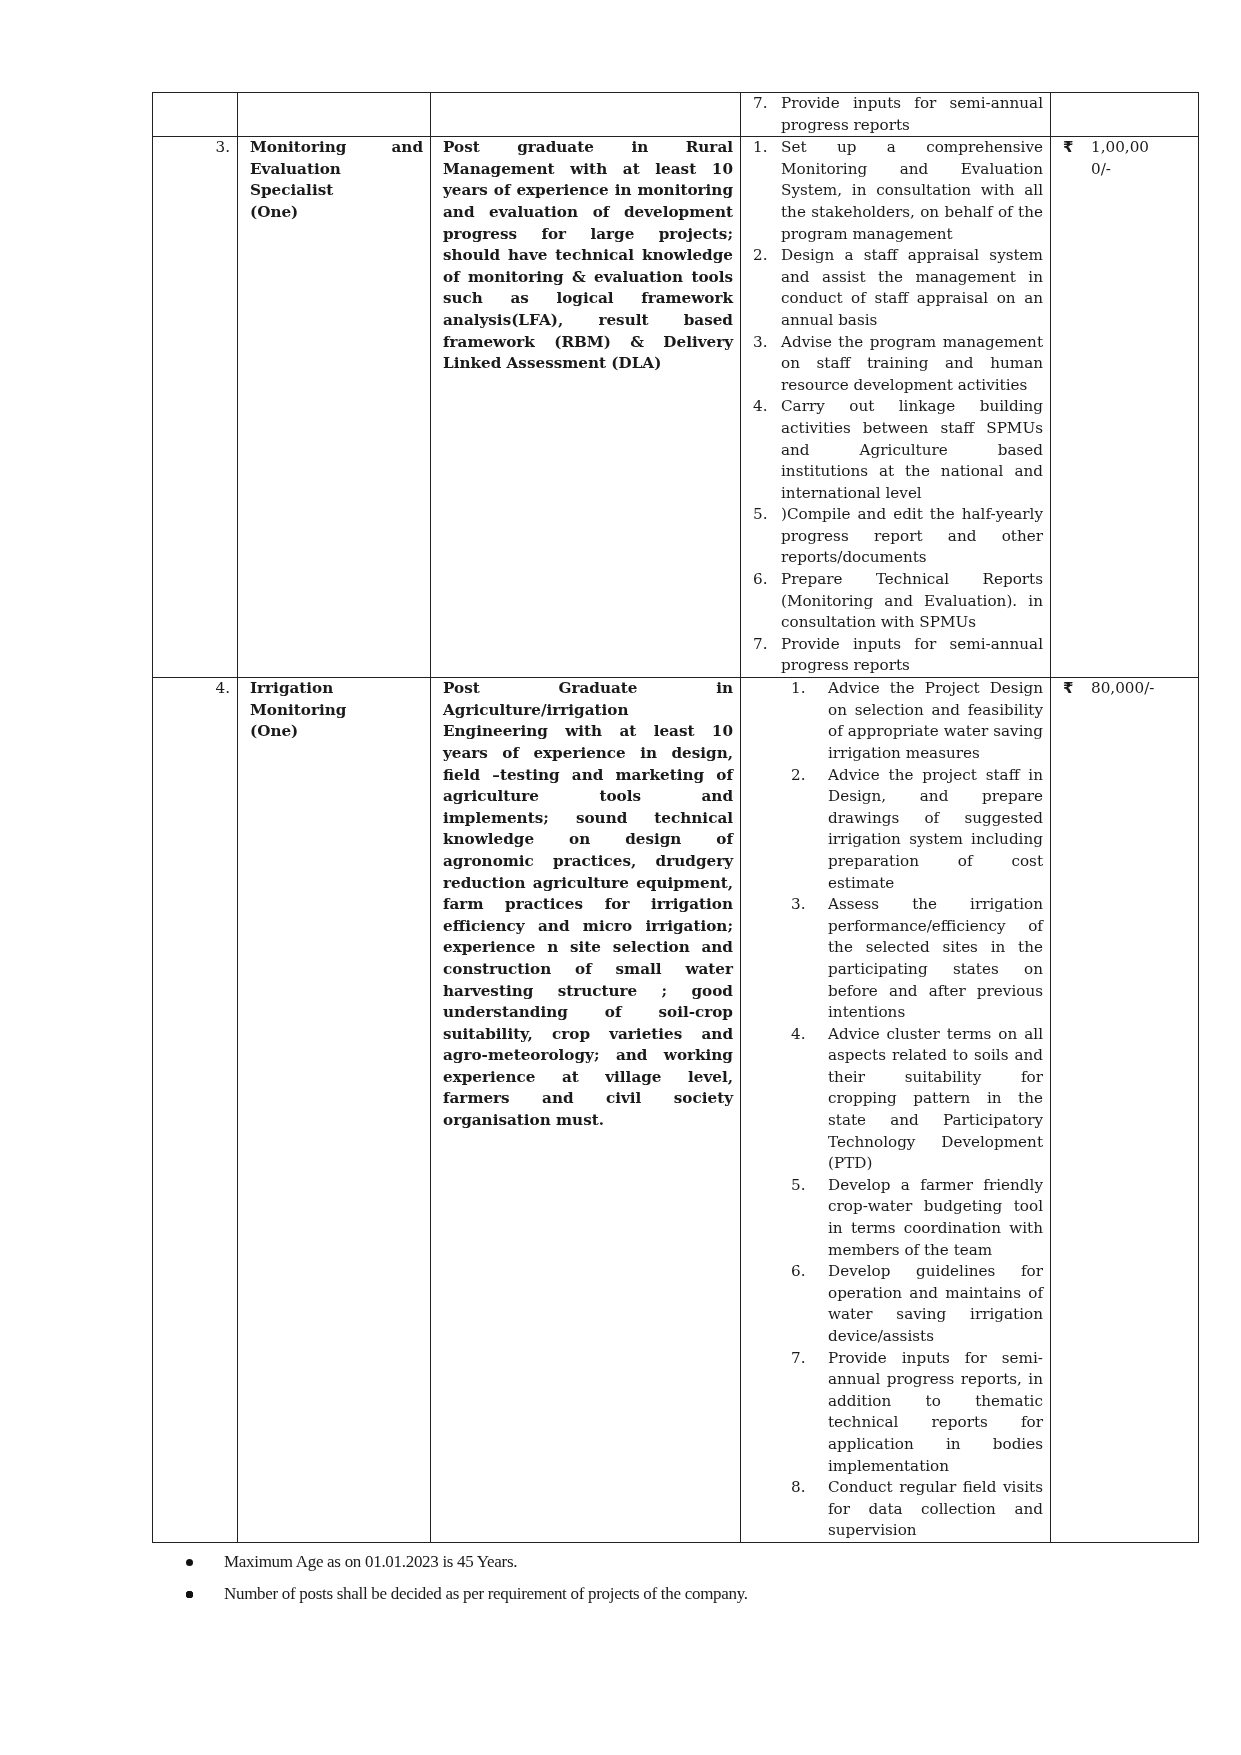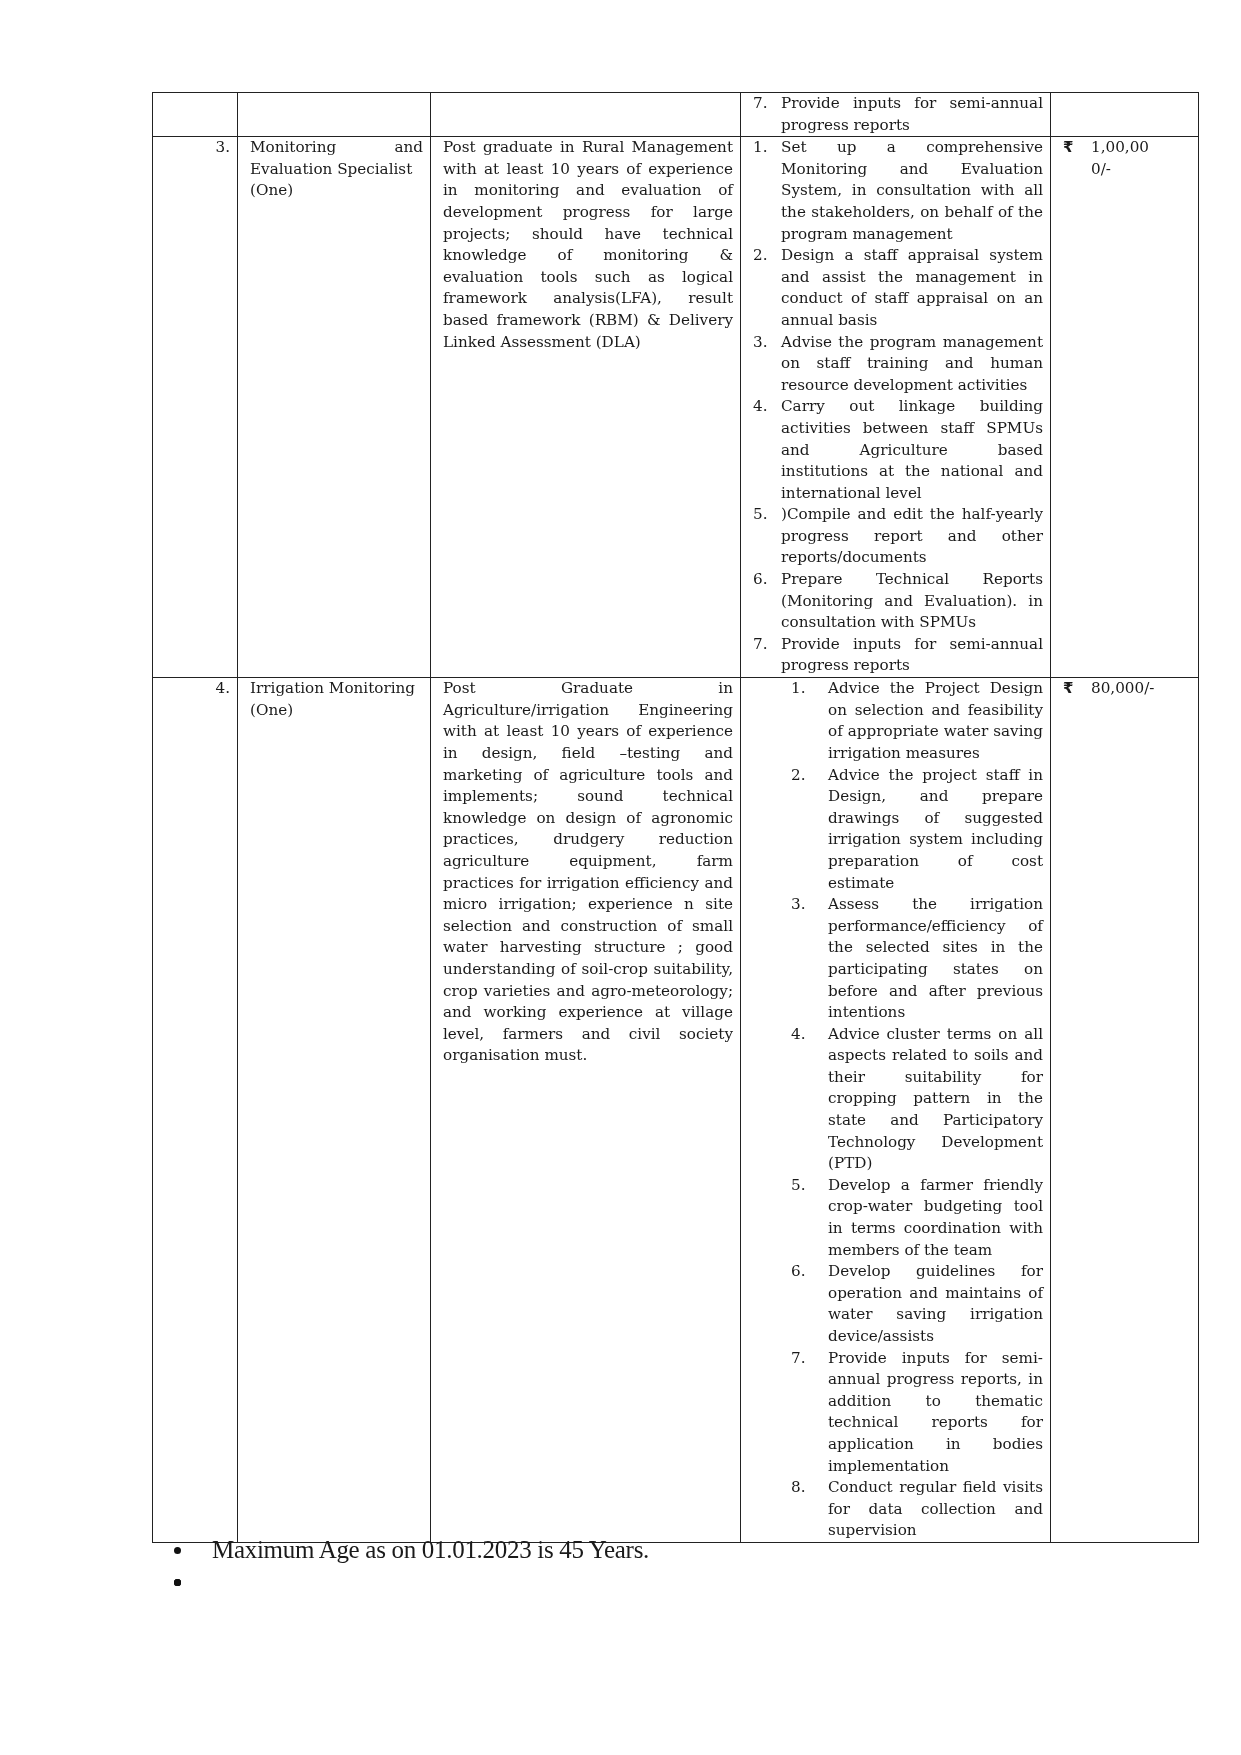--- a/index.html
+++ b/index.html
@@ -4,36 +4,36 @@
 <style>
   html, body { margin: 0; padding: 0; background: #ffffff; }
   body { width: 1241px; height: 1755px; position: relative; overflow: hidden;
          font-family: "DejaVu Serif", "Liberation Serif", serif; color: #1a1a1a; }
   .page { position: absolute; left: 0; top: 0; width: 1241px; height: 1755px; }
   table.posts { position: absolute; left: 152px; top: 92px; width: 1046px;
                 border-collapse: collapse; table-layout: fixed;
                 font-size: 15.2px; line-height: 21.6px; }
   table.posts td { border: 1.3px solid #222; vertical-align: top; padding: 0 7px 0 12px; }
   td.sn { text-align: right; padding-right: 20px; }
-  td.title, td.qual { text-align: justify; }
+  td.title, td.qual { text-align: justify; font-weight: bold; }
   td.title { padding-left: 12px; padding-right: 10px; }
   td.qual { padding-left: 12px; padding-right: 9px; }
   td.duties { padding-left: 10px; padding-right: 10px; }
   td.pay { padding-left: 16px; padding-right: 4px; }
   ol.dlist { list-style: none; margin: 0; padding: 0; }
   ol.dlist li { position: relative; text-align: justify; }
   ol.a li { padding-left: 28px; }
   ol.a li .num { position: absolute; left: 0; top: 0; }
   ol.b li { padding-left: 75px; }
   ol.b li .num { position: absolute; left: 38px; top: 0; }
   .pay-line { display: flex; align-items: flex-start; }
   .rupee { font-weight: bold; width: 28px; font-family: "DejaVu Sans", sans-serif; font-size: 15px; }
   .pay-val { text-align: left; }
-  .bullets { position: absolute; left: 160px; top: 1530px; width: 1010px; margin: 4px; padding: 0;
-             list-style: none; font-size: 25px; line-height: 32px;
+  .bullets { position: absolute; left: 160px; top: 1530px; width: 1010px; margin: 16px; padding: 0;
+             list-style: none; font-size: 17px; line-height: 32px;
              font-family: "Liberation Serif", "DejaVu Serif", serif; letter-spacing: -0.3px; }
   .bullets li { position: relative; padding-left: 48px; text-align: justify; }
   .bullets li .dot { position: absolute; left: 10px; top: 13px; width: 7px; height: 7px;
                      background: #111; border-radius: 50%; }
 </style>
 </head>
 <body>
 
 <div class="page">
   <table class="posts">
@@ -112,15 +112,15 @@
         </div>
       </td>
     </tr>
   </tbody>
     </table>
 
   <ul class="bullets">
     <li><span class="dot"></span><span>Maximum Age as on 01.01.2023 is 45 Years.</span></li>
     <li><span class="dot"></span></li>
     <li><span class="dot"></span></li>
-    <li><span class="dot"></span></li>
+    <li><span class="dot"></span><span>Number of posts shall be decided as per requirement of projects of the company.</span></li>
   </ul>
 </div>
 
 </body></html>

